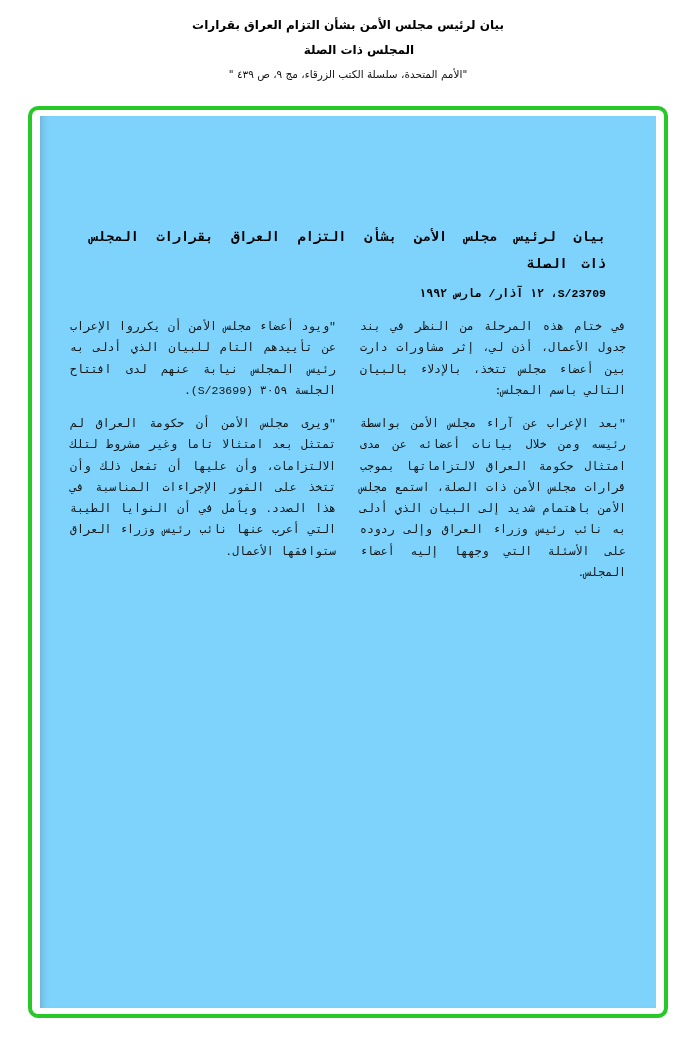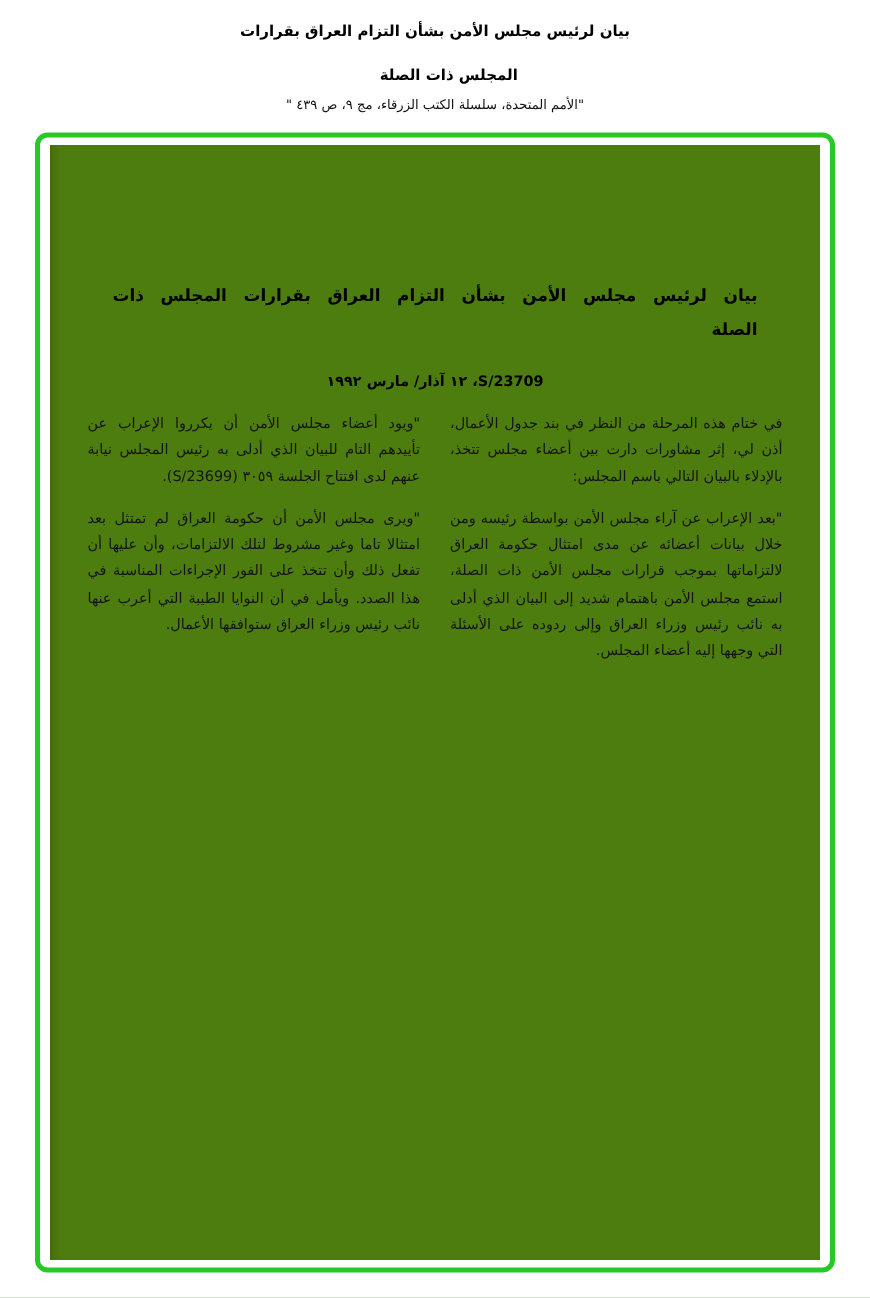--- a/index.html
+++ b/index.html
@@ -19,21 +19,21 @@
     direction: rtl;
     text-align: center;
     padding-top: 16px;
   }
   .h-line1, .h-line2 {
     font-weight: bold;
     font-size: 12px;
     line-height: 1.6;
     color: #000;
   }
-  .h-line2 { margin-top: 16px; padding-left: 22px; }
+  .h-line2 { margin-top: 6px; padding-left: 22px; }
   .h-source {
     font-size: 10.5px;
     margin-top: 8px;
     color: #111;
   }
 
   
   .doc-frame {
     position: absolute;
     left: 28px;
@@ -46,39 +46,40 @@
     background: #ffffff;
   }
 
   
   .doc-page {
     position: absolute;
     top: 6px;
     left: 8px;
     right: 8px;
     bottom: 6px;
-    background: #4d7c0f;
+    background: #7dd3fc;
     box-shadow: inset 8px 0 10px -8px rgba(0,0,0,0.25);
+    font-family: Liberation Mono, monospace;
   }
 
   .doc-title {
     margin: 108px 50px 0 50px;
     direction: rtl;
     text-align: justify;
     font-size: 13.5px;
     font-weight: bold;
     word-spacing: 6px;
     line-height: 2;
     color: #000;
   }
 
   .doc-ref {
     direction: rtl;
-    text-align: center;
-    margin: 20px 50px 0 50px;
+    text-align: right;
+    margin: 8px 50px 0 50px;
     font-size: 11.5px;
     font-weight: bold;
     color: #000;
   }
 
   .doc-columns {
     display: flex;
     direction: rtl;
     gap: 24px;
     margin: 16px 30px 0 30px;

